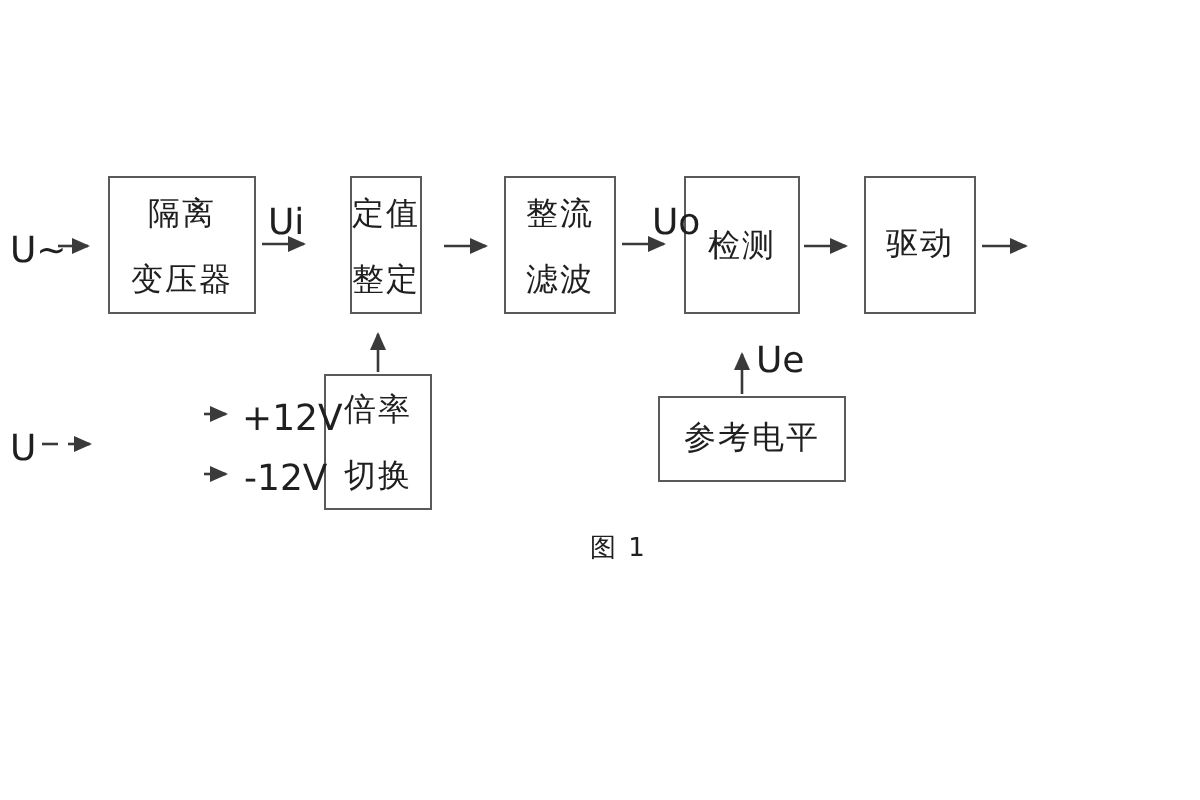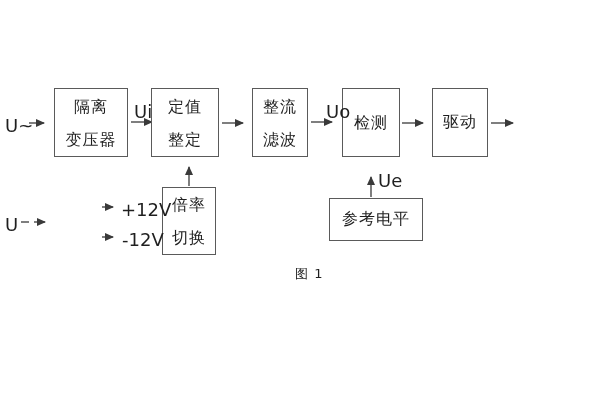--- a/index.html
+++ b/index.html
@@ -50,21 +50,21 @@
     <line x1="102" y1="237" x2="113" y2="237" marker-end="url(#ah)"></line>
     <line x1="189" y1="186" x2="189" y2="167" marker-end="url(#ah)"></line>
     <line x1="371" y1="197" x2="371" y2="177" marker-end="url(#ah)"></line>
   </svg>
 
   <div class="box two" style="left:54px;top:88px;width:74px;height:69px">
     <span class="ln">隔离</span>
     <span class="ln">变压器</span>
   </div>
 
-  <div class="box two" style="left:151px;top:88px;width:68px;height:69px">
+  <div class="box two" style="left:175px;top:88px;width:36px;height:69px">
     <span class="ln">定值</span>
     <span class="ln">整定</span>
   </div>
 
   <div class="box two" style="left:252px;top:88px;width:56px;height:69px">
     <span class="ln">整流</span>
     <span class="ln">滤波</span>
   </div>
 
   <div class="box two" style="left:342px;top:88px;width:58px;height:69px">

